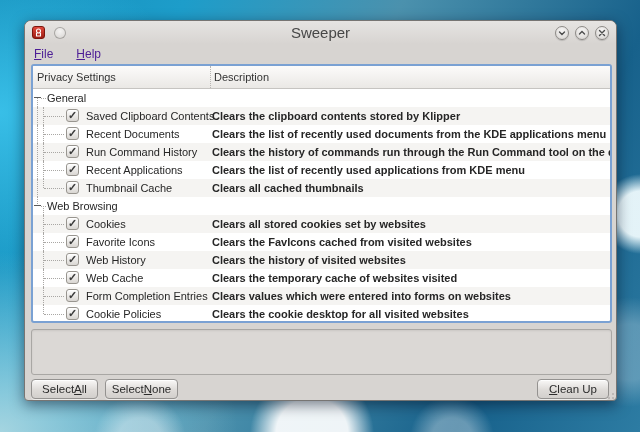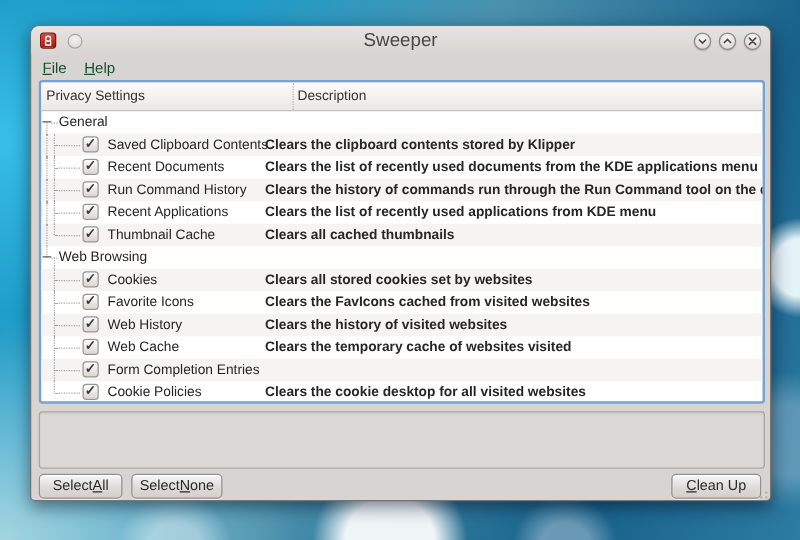--- a/index.html
+++ b/index.html
@@ -55,41 +55,41 @@
     border:1px solid #8d8a87;
     background:radial-gradient(circle at 50% 32%, #f7f6f5, #d6d3d0);
     display:flex; align-items:center; justify-content:center;
     box-shadow:0 1px 1px rgba(0,0,0,0.15);
   }
   .win-btn svg { display:block; }
 
   
   .menubar {
     position:absolute; left:0; top:23px; right:0; height:20px;
-    display:flex; align-items:center; gap:14px; padding:0 9px;
-    font-size:12px; color:#14532d;
+    display:flex; align-items:center; gap:23px; padding:0 9px;
+    font-size:12px; color:#4c1d95;
   }
   .menu-item { cursor:default; }
 
   
   .tree {
     position:absolute; left:6px; top:43px; width:581px; height:259px;
     background:#ffffff;
     border:2px solid #7aa1d3; border-radius:3px;
     overflow:hidden;
     font-size:11px; color:#262626;
   }
   .tree-header {
     display:flex; height:23px; align-items:center;
     background:linear-gradient(#fcfbfa,#eae8e5);
     border-bottom:1px solid #c6c4c1;
     color:#333;
   }
   .tree-header .h1 { width:177px; padding-left:4px; }
-  .tree-header .h2 { flex:1; padding-left:3px; border-left:1px dotted #b7b5b2; height:100%; display:flex; align-items:center;margin-left:24px; }
+  .tree-header .h2 { flex:1; padding-left:3px; border-left:1px dotted #b7b5b2; height:100%; display:flex; align-items:center; }
   .row { position:relative; height:18px; }
   .row.alt { background:#f5f4f2; }
   .vl { position:absolute; width:0; border-left:1px dotted #a9a7a4; }
   .vl.x4 { left:4px; } .vl.x10 { left:10px; }
   .vl.full { top:0; bottom:0; } .vl.toph { top:0; height:9px; } .vl.both { top:9px; bottom:0; }
   .hl { position:absolute; top:9px; left:11px; width:20px; height:0; border-top:1px dotted #a9a7a4; }
   .expander { position:absolute; left:1px; top:8px; width:7px; height:0; border-top:1px solid #5a5a5a; }
   .exp-dash { position:absolute; left:8px; top:9px; width:5px; height:0; border-top:1px dotted #a9a7a4; }
   .grp-label { position:absolute; left:14px; top:50%; transform:translateY(-50%); white-space:nowrap; }
   .cb {
@@ -267,20 +267,21 @@
           <span class="hl"></span>
         <span class="cb">✓</span>
         <span class="itm-label">Web Cache</span>
         <span class="desc">Clears the temporary cache of websites visited</span>
       </div>
       <div class="row alt">
         <span class="vl x10 full"></span>
           <span class="hl"></span>
         <span class="cb">✓</span>
         <span class="itm-label">Form Completion Entries</span>
+        <span class="desc">Clears values which were entered into forms on websites</span>
       </div>
       <div class="row">
         <span class="vl x10 toph"></span>
           <span class="hl"></span>
         <span class="cb">✓</span>
         <span class="itm-label">Cookie Policies</span>
         <span class="desc">Clears the cookie desktop for all visited websites</span>
       </div>
     </div>
 

